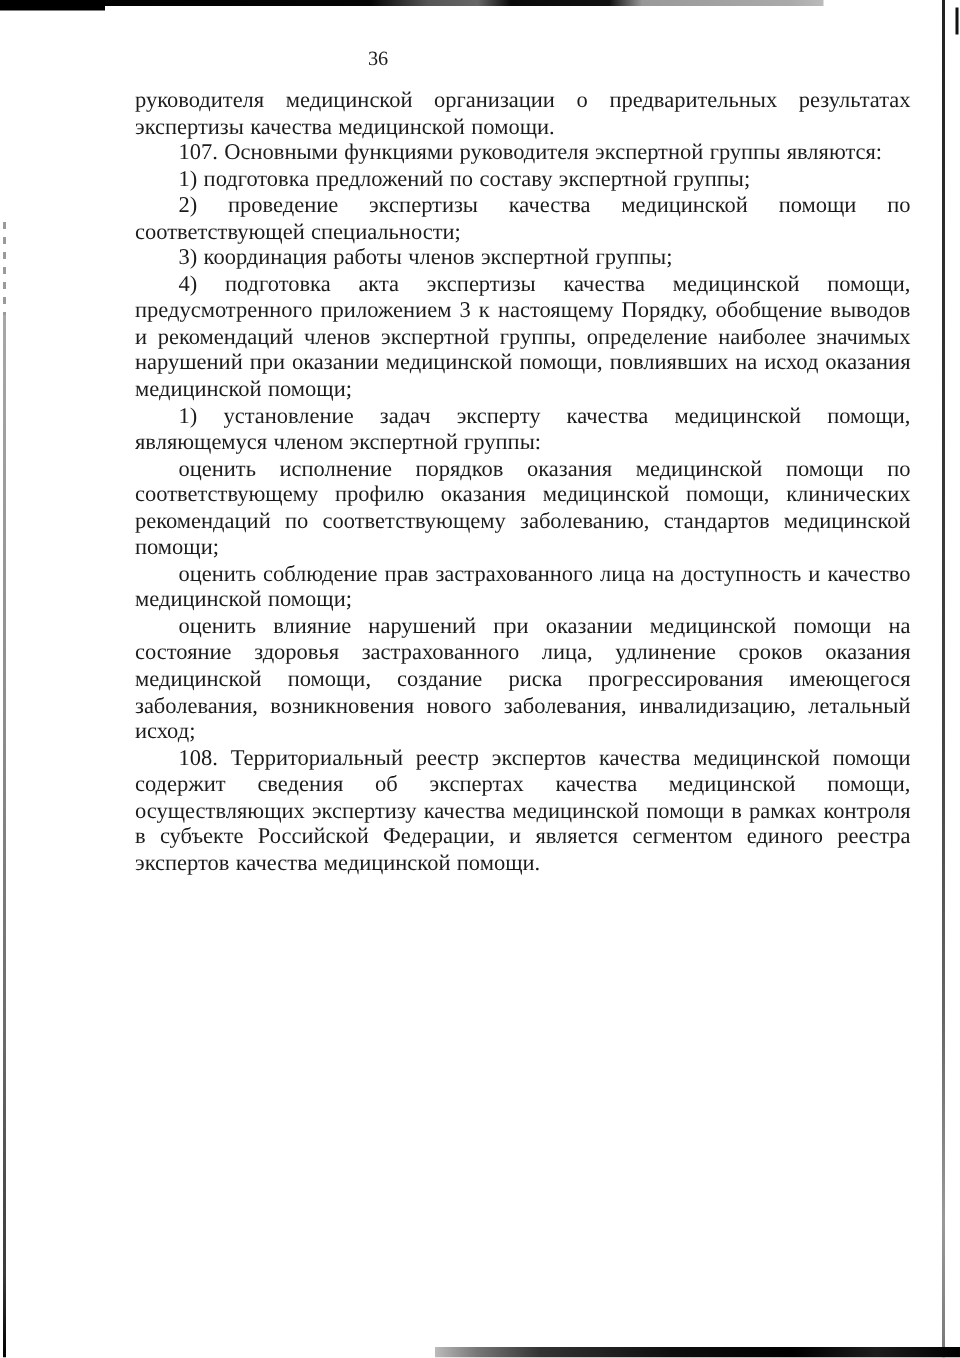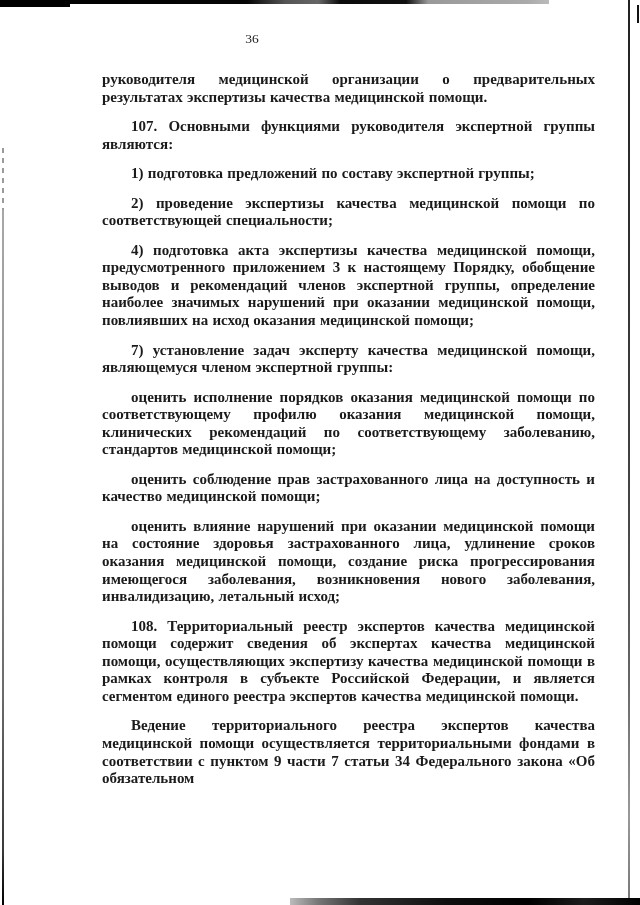--- a/index.html
+++ b/index.html
@@ -79,25 +79,24 @@
     position: absolute;
     top: 59px; left: 90px;
     width: 517px;
     font-family: "Liberation Serif", "DejaVu Serif", serif;
     font-size: 15px;
     line-height: 17.55px;
     color: #1b1b1b;
     text-align: justify;
   }
   .text-block p {
-    margin: 12px;
+    margin: 0;
     padding: 0;
     text-indent: 29px;
     word-spacing: 0.5px;
-    font-weight: bold;
   }
   .text-block p.no-indent {
     text-indent: 0;
   }
 </style>
 </head>
 <body>
 
 <div class="page">
 
@@ -109,22 +108,22 @@
   <div class="left-line"></div>
   <div class="bottom-bar"></div>
 
   <div class="page-number">36</div>
 
   <div class="text-block">
     <p class="no-indent">руководителя медицинской организации о предварительных результатах экспертизы качества медицинской помощи.</p>
     <p>107. Основными функциями руководителя экспертной группы являются:</p>
     <p>1) подготовка предложений по составу экспертной группы;</p>
     <p>2) проведение экспертизы качества медицинской помощи по соответствующей специальности;</p>
+    <p>3) координация работы членов экспертной группы;</p>
     <p>4) подготовка акта экспертизы качества медицинской помощи, предусмотренного приложением 3 к настоящему Порядку, обобщение выводов и рекомендаций членов экспертной группы, определение наиболее значимых нарушений при оказании медицинской помощи, повлиявших на исход оказания медицинской помощи;</p>
-    <p>7) установление задач эксперту качества медицинской помощи, являющемуся членом экспертной группы:</p>
+    <p>1) установление задач эксперту качества медицинской помощи, являющемуся членом экспертной группы:</p>
     <p>оценить исполнение порядков оказания медицинской помощи по соответствующему профилю оказания медицинской помощи, клинических рекомендаций по соответствующему заболеванию, стандартов медицинской помощи;</p>
     <p>оценить соблюдение прав застрахованного лица на доступность и качество медицинской помощи;</p>
     <p>оценить влияние нарушений при оказании медицинской помощи на состояние здоровья застрахованного лица, удлинение сроков оказания медицинской помощи, создание риска прогрессирования имеющегося заболевания, возникновения нового заболевания, инвалидизацию, летальный исход;</p>
     <p>108. Территориальный реестр экспертов качества медицинской помощи содержит сведения об экспертах качества медицинской помощи, осуществляющих экспертизу качества медицинской помощи в рамках контроля в субъекте Российской Федерации, и является сегментом единого реестра экспертов качества медицинской помощи.</p>
-    <p>Ведение территориального реестра экспертов качества медицинской помощи осуществляется территориальными фондами в соответствии с пунктом 9 части 7 статьи 34 Федерального закона «Об обязательном</p>
   </div>
 
 </div>
 
 </body></html>

